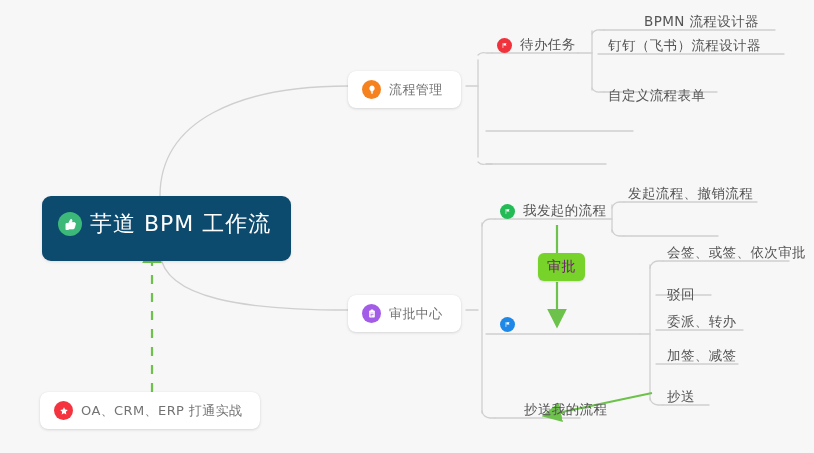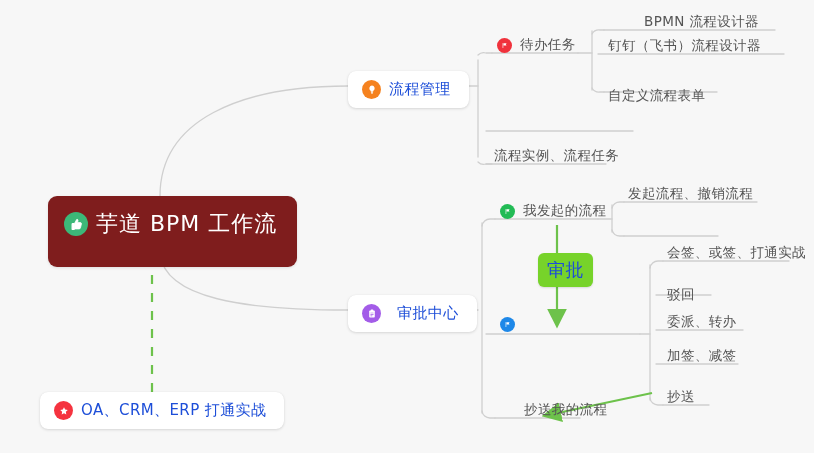--- a/index.html
+++ b/index.html
@@ -33,31 +33,31 @@
   }
 
   
   .card {
     background: #ffffff;
     border-radius: 8px;
     box-shadow: 0 1px 3px rgba(0,0,0,0.13), 0 0 1px rgba(0,0,0,0.08);
     padding: 9px 18px 9px 14px;
   }
   .card .label {
-    color: #1d4ed8;
-    font-size: 15px;
+    color: #737373;
+    font-size: 13px;
     letter-spacing: .4px;
   }
 
   
   #root-node {
-    left: 48px; top: 196px;
-    background: #7f1d1d;
+    left: 42px; top: 196px;
+    background: #0c4a6e;
     border-radius: 9px;
-    padding: 13px 20px 28px 16px;
+    padding: 13px 20px 22px 16px;
     box-shadow: 0 1px 3px rgba(0,0,0,0.10);
   }
   #root-node .label {
     color: #ffffff;
     font-size: 22px;
     letter-spacing: 1px;
   }
 
   
   .plain {
@@ -95,22 +95,22 @@
   
   #approve-pill {
     left: 538px; top: 253px;
     background: #7ed321;
     background: #77d32a;
     border-radius: 6px;
     padding: 5px 9px;
     box-shadow: 0 1px 2px rgba(0,0,0,0.12);
   }
   #approve-pill .label {
-    color: #1d4ed8;
-    font-size: 18px;
+    color: #701a75;
+    font-size: 14px;
     letter-spacing: .5px;
   }
 </style>
 </head>
 <body>
 
 <div id="canvas">
 
   <svg class="wires" viewBox="0 0 814 453" xmlns="http://www.w3.org/2000/svg">
     <g fill="none" stroke="#cfcfcf" stroke-width="1.3" stroke-linecap="round">
@@ -213,25 +213,22 @@
   <div class="node plain" style="left:600px; top:11px;margin-left:36px;">
     <span class="label">BPMN 流程设计器</span>
   </div>
   <div class="node plain" style="left:600px; top:35px;">
     <span class="label">钉钉（飞书）流程设计器</span>
   </div>
   <div class="node plain" style="left:600px; top:73px;margin-top:12px;">
     <span class="label">自定义流程表单</span>
   </div>
 
-  <div class="node plain" style="left:486px; top:145px;">
-    <span class="label">流程实例、流程任务</span>
-  </div>
-
-  <div class="node card" style="left:348px; top:295px;gap:8px;">
+
+  <div class="node card" style="left:348px; top:295px;">
     <span class="icn icn-md c-purple">
       <svg viewBox="0 0 24 24" width="12" height="12">
         <rect x="6.4" y="5" width="11.2" height="14" rx="1.6" fill="#ffffff"></rect>
         <rect x="9.3" y="3.2" width="5.4" height="3" rx="1.3" fill="#ffffff"></rect>
         <rect x="8.7" y="9.4" width="6.6" height="1.3" rx=".6" fill="#a35ce8"></rect>
         <rect x="8.7" y="12.2" width="6.6" height="1.3" rx=".6" fill="#a35ce8"></rect>
         <rect x="8.7" y="15" width="4.2" height="1.3" rx=".6" fill="#a35ce8"></rect>
       </svg>
     </span>
     <span class="label">审批中心</span>
@@ -254,21 +251,21 @@
   <div class="node plain withicon" style="left:494px; top:315px;">
     <span class="icn icn-sm c-blue">
       <svg viewBox="0 0 24 24" width="9" height="9">
         <rect x="7" y="5.5" width="1.7" height="13" rx=".8" fill="#ffffff"></rect>
         <path d="M9.3 6.2h7.4a.5.5 0 0 1 .4.8l-1.6 2.2 1.6 2.2a.5.5 0 0 1-.4.8H9.3z" fill="#ffffff"></path>
       </svg>
     </span>
   </div>
 
   <div class="node plain" style="left:659px; top:242px;">
-    <span class="label">会签、或签、打通实战</span>
+    <span class="label">会签、或签、依次审批</span>
   </div>
   <div class="node plain" style="left:659px; top:284px;">
     <span class="label">驳回</span>
   </div>
   <div class="node plain" style="left:659px; top:311px;">
     <span class="label">委派、转办</span>
   </div>
   <div class="node plain" style="left:659px; top:345px;">
     <span class="label">加签、减签</span>
   </div>

